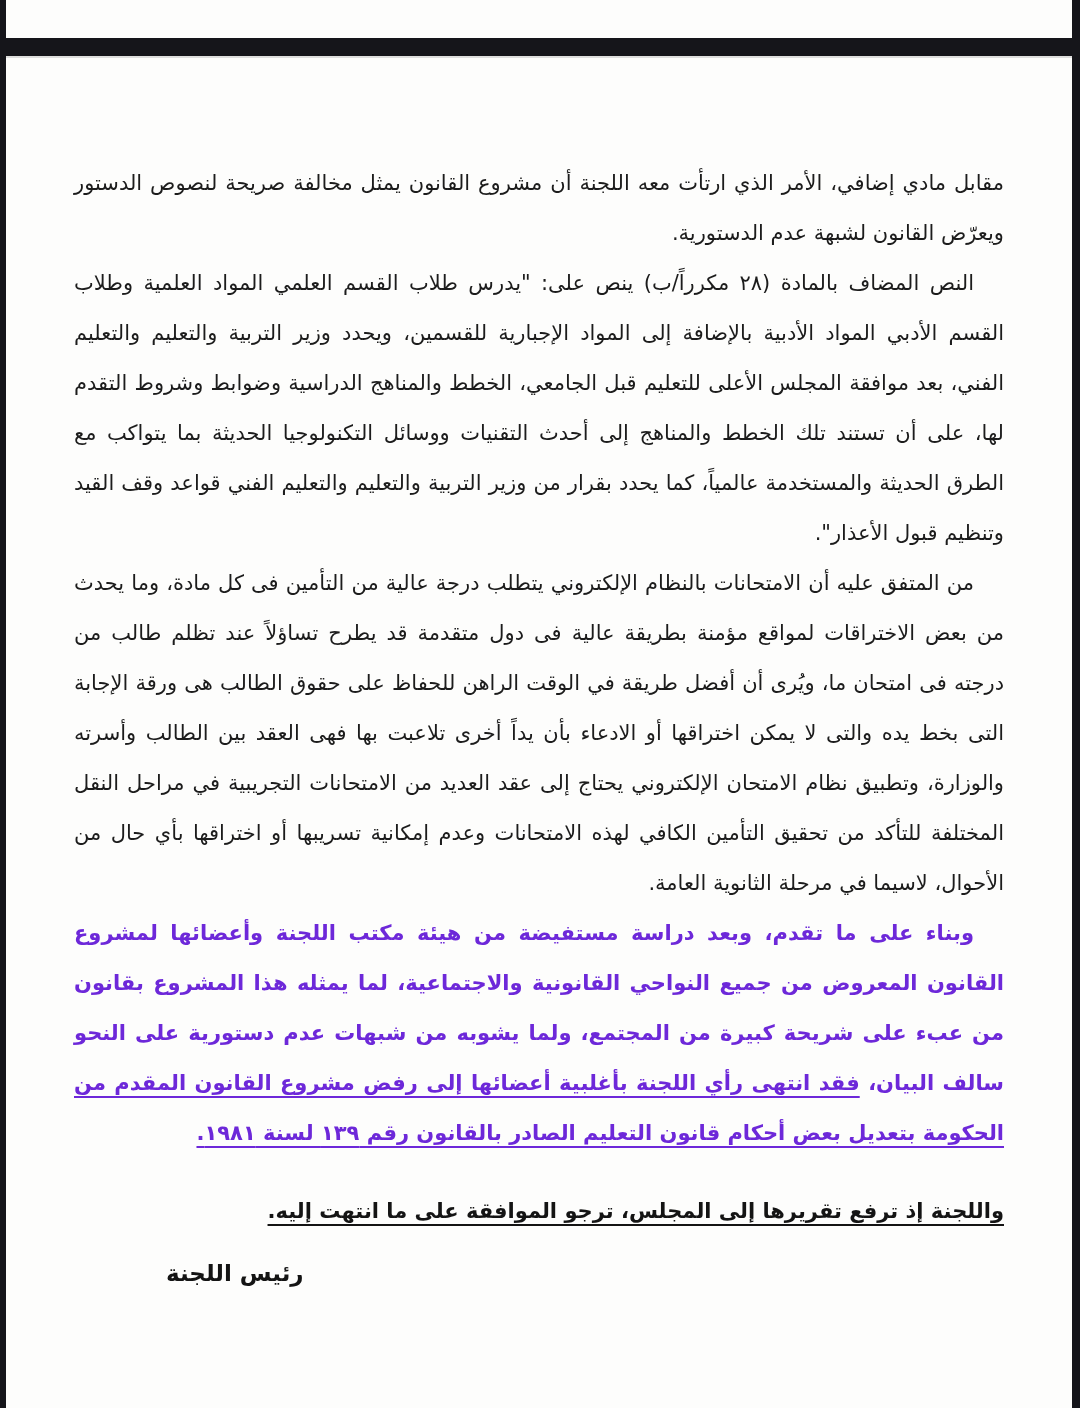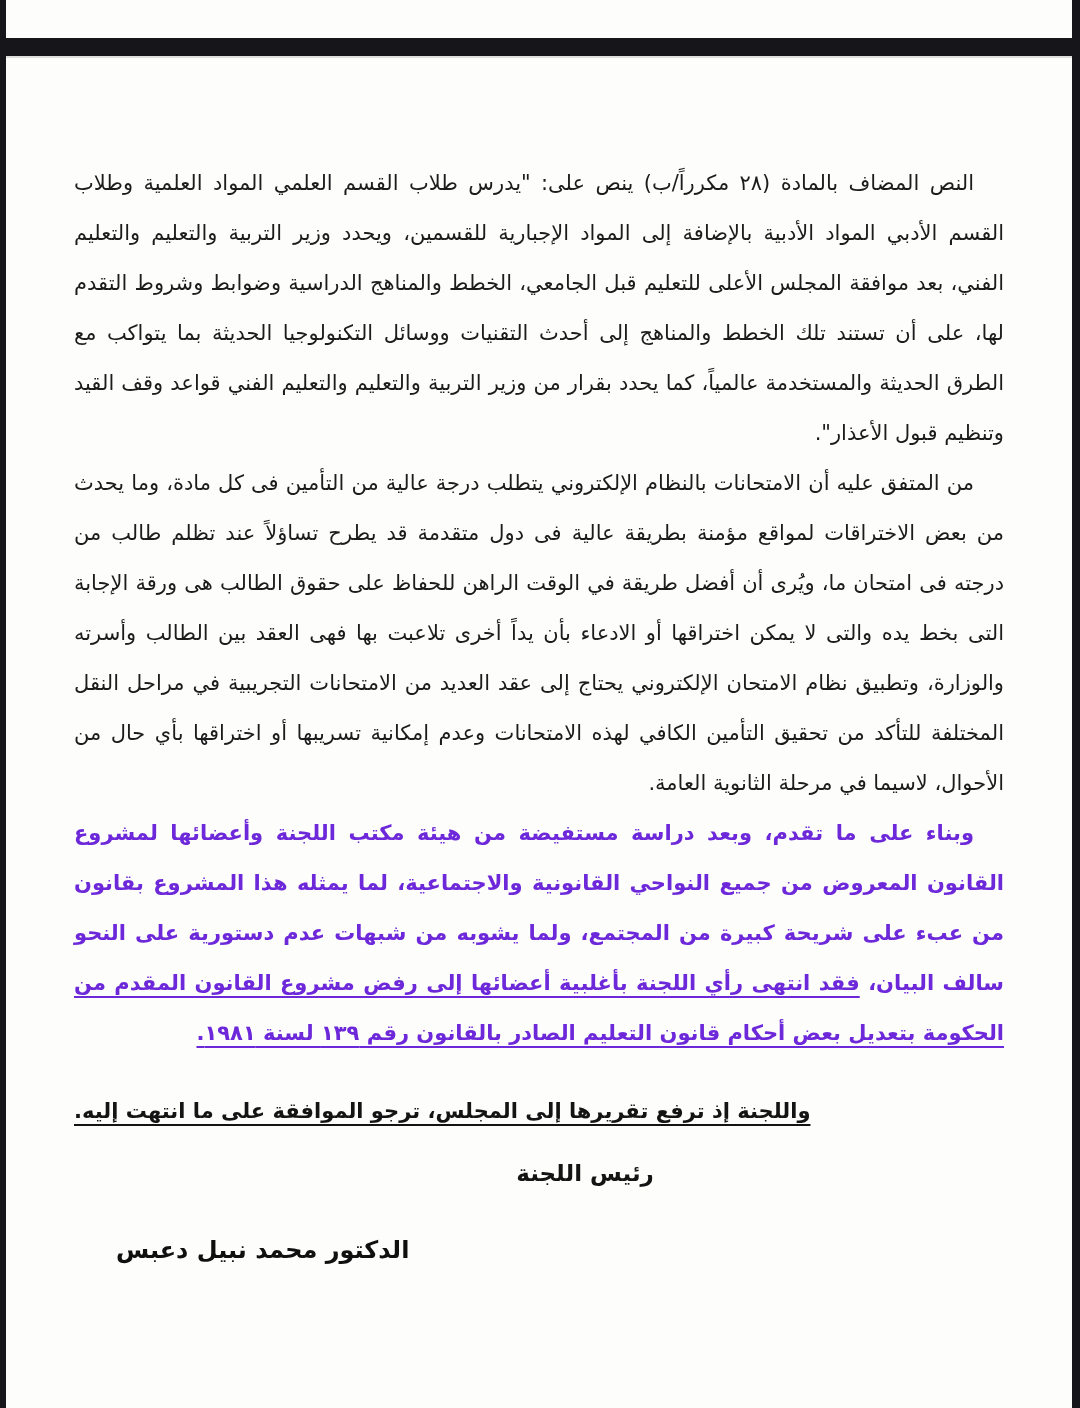--- a/index.html
+++ b/index.html
@@ -65,29 +65,29 @@
   .u {
     text-decoration: underline;
     text-underline-offset: 6px;
   }
   .closing {
     margin: 28px 0 0 0;
     font-size: 21px;
     line-height: 50px;
     font-weight: bold;
     color: #141414;
-    text-align: left;
+    text-align: right;
   }
   .sig-title {
     margin-top: 20px;
     font-size: 23px;
     line-height: 34px;
     font-weight: bold;
     color: #141414;
-    text-align: center;
+    text-align: left;
     padding-left: 92px;
   }
   .sig-name {
     margin-top: 42px;
     font-size: 24px;
     line-height: 36px;
     font-weight: bold;
     color: #101010;
     text-align: left;
     padding-left: 42px;
@@ -95,26 +95,26 @@
 </style>
 </head>
 <body>
 
 <div class="edge-left"></div>
 <div class="edge-right"></div>
 <div class="top-band"></div>
 
 <div class="page" lang="ar" dir="rtl">
 
+  <p class="para">مقابل مادي إضافي، الأمر الذي ارتأت معه اللجنة أن مشروع القانون يمثل مخالفة صريحة لنصوص الدستور ويعرّض القانون لشبهة عدم الدستورية.</p>
 
   <p class="para indent">النص المضاف بالمادة (٢٨ مكرراً/ب) ينص على: "يدرس طلاب القسم العلمي المواد العلمية وطلاب القسم الأدبي المواد الأدبية بالإضافة إلى المواد الإجبارية للقسمين، ويحدد وزير التربية والتعليم والتعليم الفني، بعد موافقة المجلس الأعلى للتعليم قبل الجامعي، الخطط والمناهج الدراسية وضوابط وشروط التقدم لها، على أن تستند تلك الخطط والمناهج إلى أحدث التقنيات ووسائل التكنولوجيا الحديثة بما يتواكب مع الطرق الحديثة والمستخدمة عالمياً، كما يحدد بقرار من وزير التربية والتعليم والتعليم الفني قواعد وقف القيد وتنظيم قبول الأعذار".</p>
 
   <p class="para indent">من المتفق عليه أن الامتحانات بالنظام الإلكتروني يتطلب درجة عالية من التأمين فى كل مادة، وما يحدث من بعض الاختراقات لمواقع مؤمنة بطريقة عالية فى دول متقدمة قد يطرح تساؤلاً عند تظلم طالب من درجته فى امتحان ما، ويُرى أن أفضل طريقة في الوقت الراهن للحفاظ على حقوق الطالب هى ورقة الإجابة التى بخط يده والتى لا يمكن اختراقها أو الادعاء بأن يداً أخرى تلاعبت بها فهى العقد بين الطالب وأسرته والوزارة، وتطبيق نظام الامتحان الإلكتروني يحتاج إلى عقد العديد من الامتحانات التجريبية في مراحل النقل المختلفة للتأكد من تحقيق التأمين الكافي لهذه الامتحانات وعدم إمكانية تسريبها أو اختراقها بأي حال من الأحوال، لاسيما في مرحلة الثانوية العامة.</p>
 
   <p class="para indent bold"><span>وبناء على ما تقدم، وبعد دراسة مستفيضة من هيئة مكتب اللجنة وأعضائها لمشروع القانون المعروض من جميع النواحي القانونية والاجتماعية، لما يمثله هذا المشروع بقانون من عبء على شريحة كبيرة من المجتمع، ولما يشوبه من شبهات عدم دستورية على النحو سالف البيان، </span><span class="u">فقد انتهى رأي اللجنة بأغلبية أعضائها إلى رفض مشروع القانون المقدم من الحكومة بتعديل بعض أحكام قانون التعليم الصادر بالقانون رقم ١٣٩ لسنة ١٩٨١.</span></p>
 
   <p class="closing"><span class="u">واللجنة إذ ترفع تقريرها إلى المجلس، ترجو الموافقة على ما انتهت إليه.</span></p>
 
   <div class="sig-title">رئيس اللجنة</div>
 
-  <div class="sig-name">الدكتور محمد نبيل دعبس</div>
 
 </div>
 
 </body></html>

